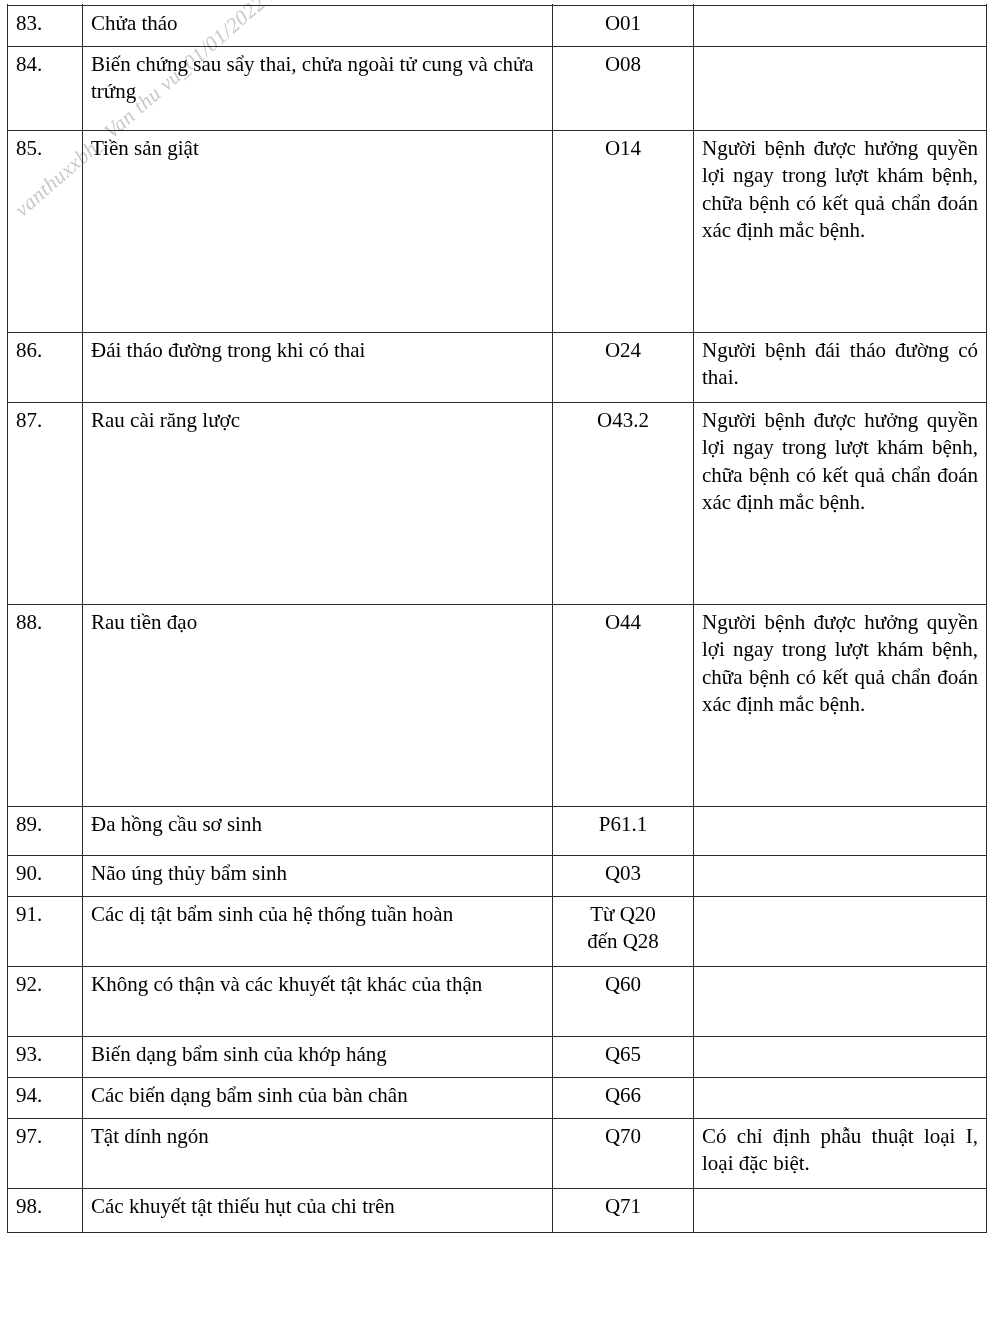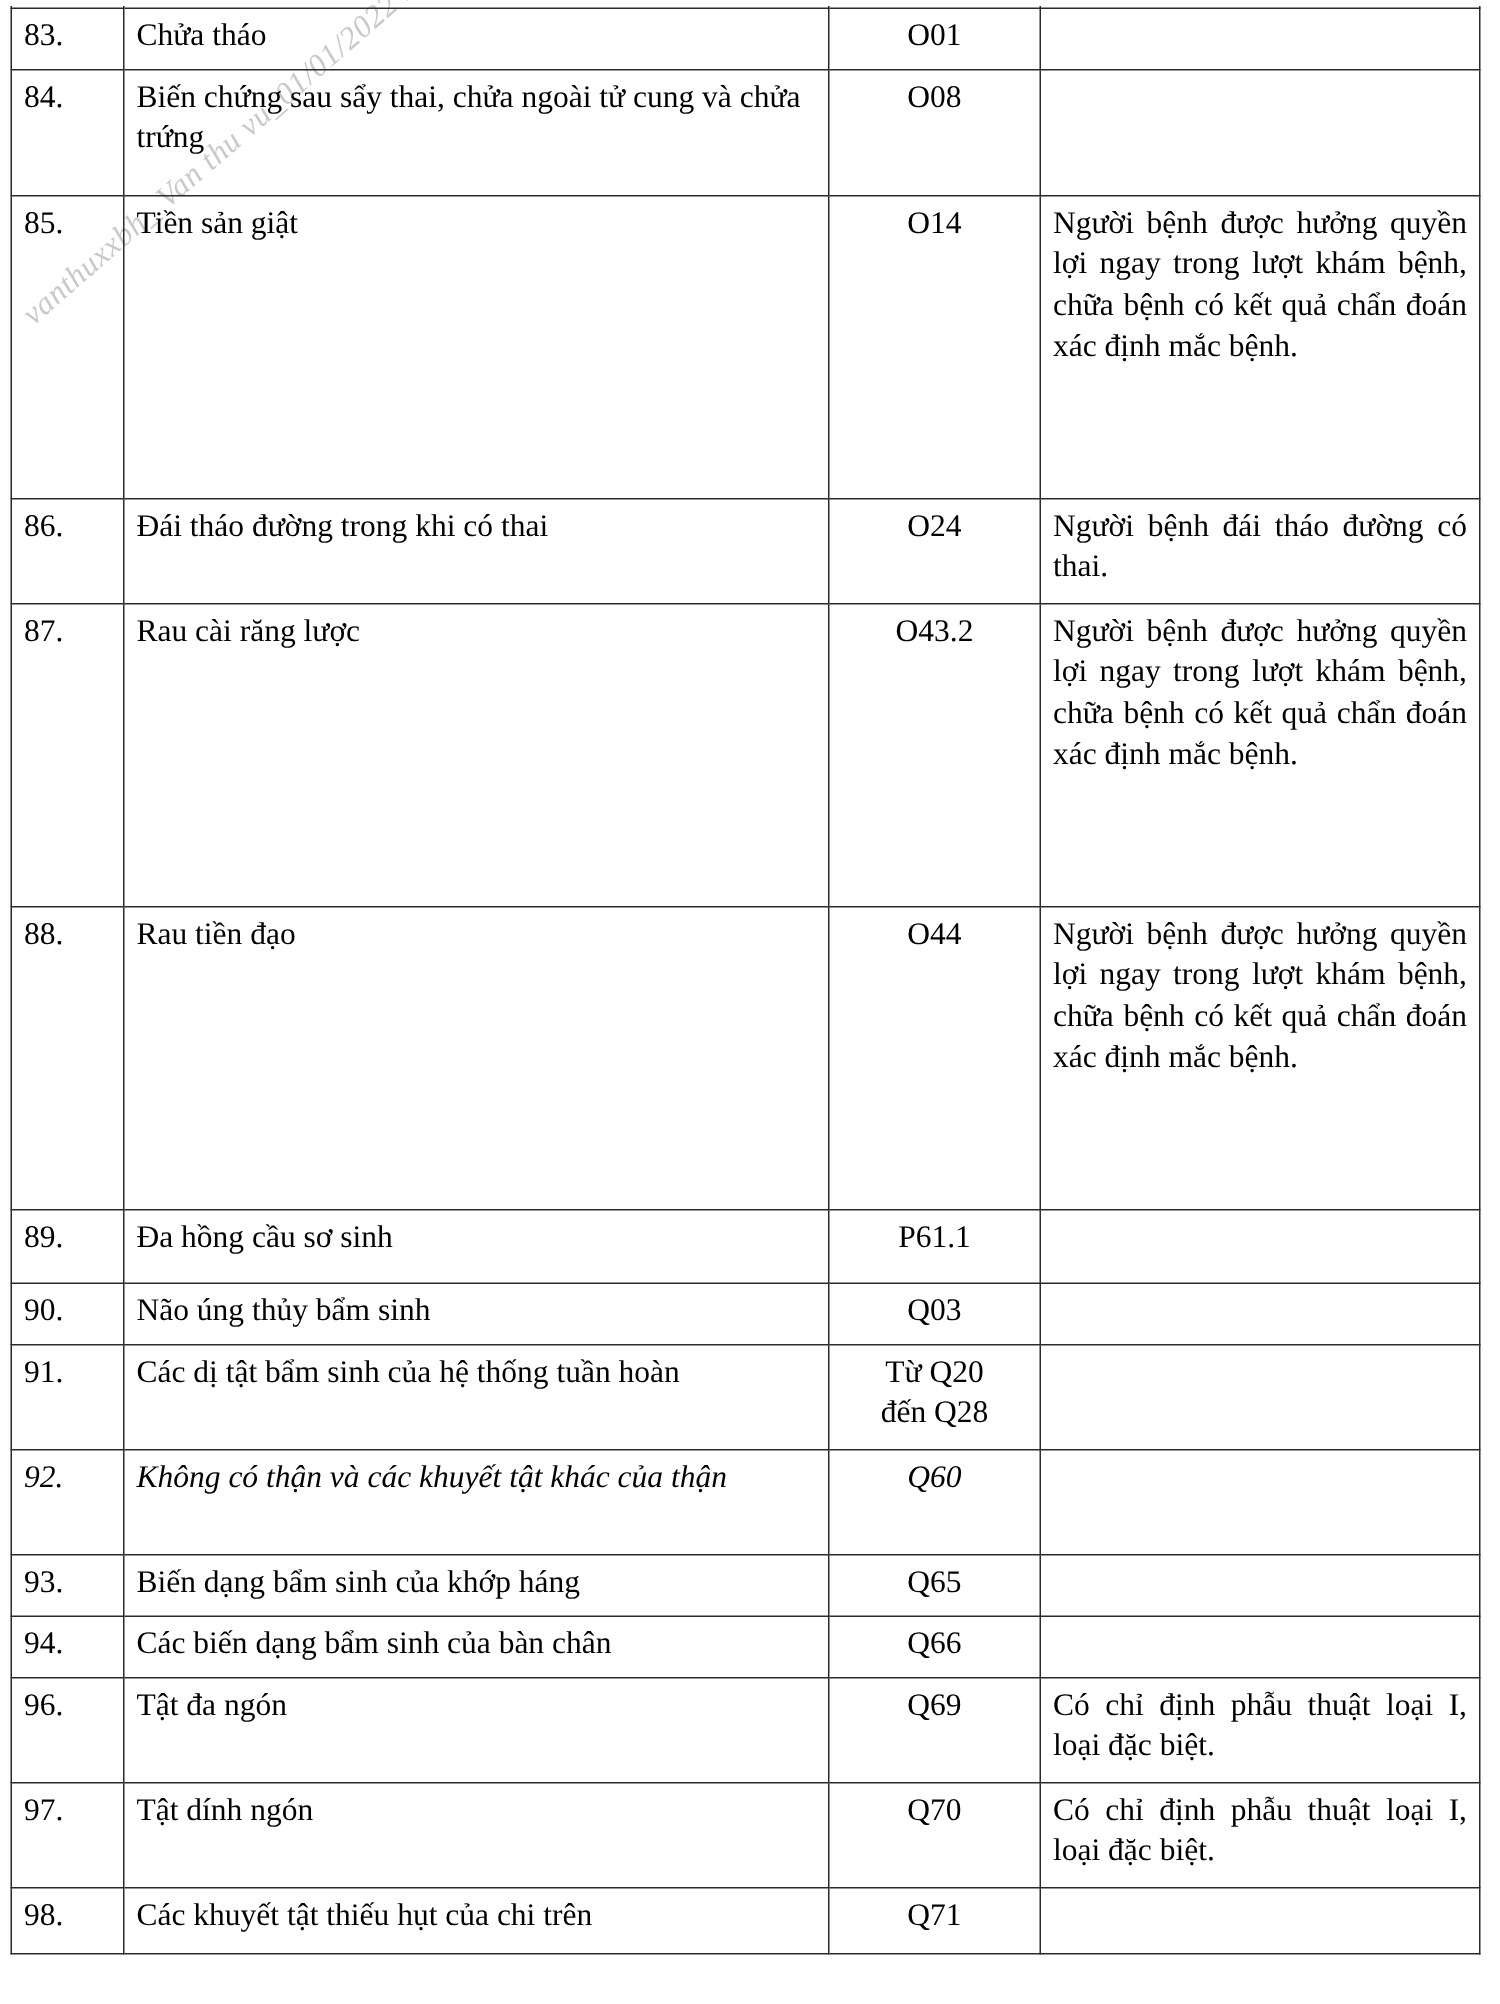--- a/index.html
+++ b/index.html
@@ -171,45 +171,39 @@
             <td class="cell-code">Q03</td>
             <td class="cell-note"></td>
           </tr>
           <tr style="height: 70px;">
             <td class="cell-no">91.</td>
             <td class="cell-name">Các dị tật bẩm sinh của hệ thống tuần hoàn</td>
             <td class="cell-code">Từ Q20
 đến Q28</td>
             <td class="cell-note"></td>
           </tr>
-          <tr style="height: 70px; font-style: italic;">
+          <tr style="height: 70px;">
             <td class="cell-no">92.</td>
             <td class="cell-name">Không có thận và các khuyết tật khác của thận</td>
             <td class="cell-code">Q60</td>
             <td class="cell-note"></td>
           </tr>
           <tr style="height: 41px;">
             <td class="cell-no">93.</td>
             <td class="cell-name">Biến dạng bẩm sinh của khớp háng</td>
             <td class="cell-code">Q65</td>
             <td class="cell-note"></td>
           </tr>
           <tr style="height: 41px; margin-top: 48px;">
             <td class="cell-no">94.</td>
             <td class="cell-name">Các biến dạng bẩm sinh của bàn chân</td>
             <td class="cell-code">Q66</td>
             <td class="cell-note"></td>
           </tr>
           <tr style="height: 70px;">
-            <td class="cell-no">96.</td>
-            <td class="cell-name">Tật đa ngón</td>
-            <td class="cell-code">Q69</td>
-            <td class="cell-note">Có chỉ định phẫu thuật loại I, loại đặc biệt.</td>
-          </tr>
-          <tr style="height: 70px;">
             <td class="cell-no">97.</td>
             <td class="cell-name">Tật dính ngón</td>
             <td class="cell-code">Q70</td>
             <td class="cell-note">Có chỉ định phẫu thuật loại I, loại đặc biệt.</td>
           </tr>
           <tr style="height: 44px;">
             <td class="cell-no">98.</td>
             <td class="cell-name">Các khuyết tật thiếu hụt của chi trên</td>
             <td class="cell-code">Q71</td>
             <td class="cell-note"></td>

